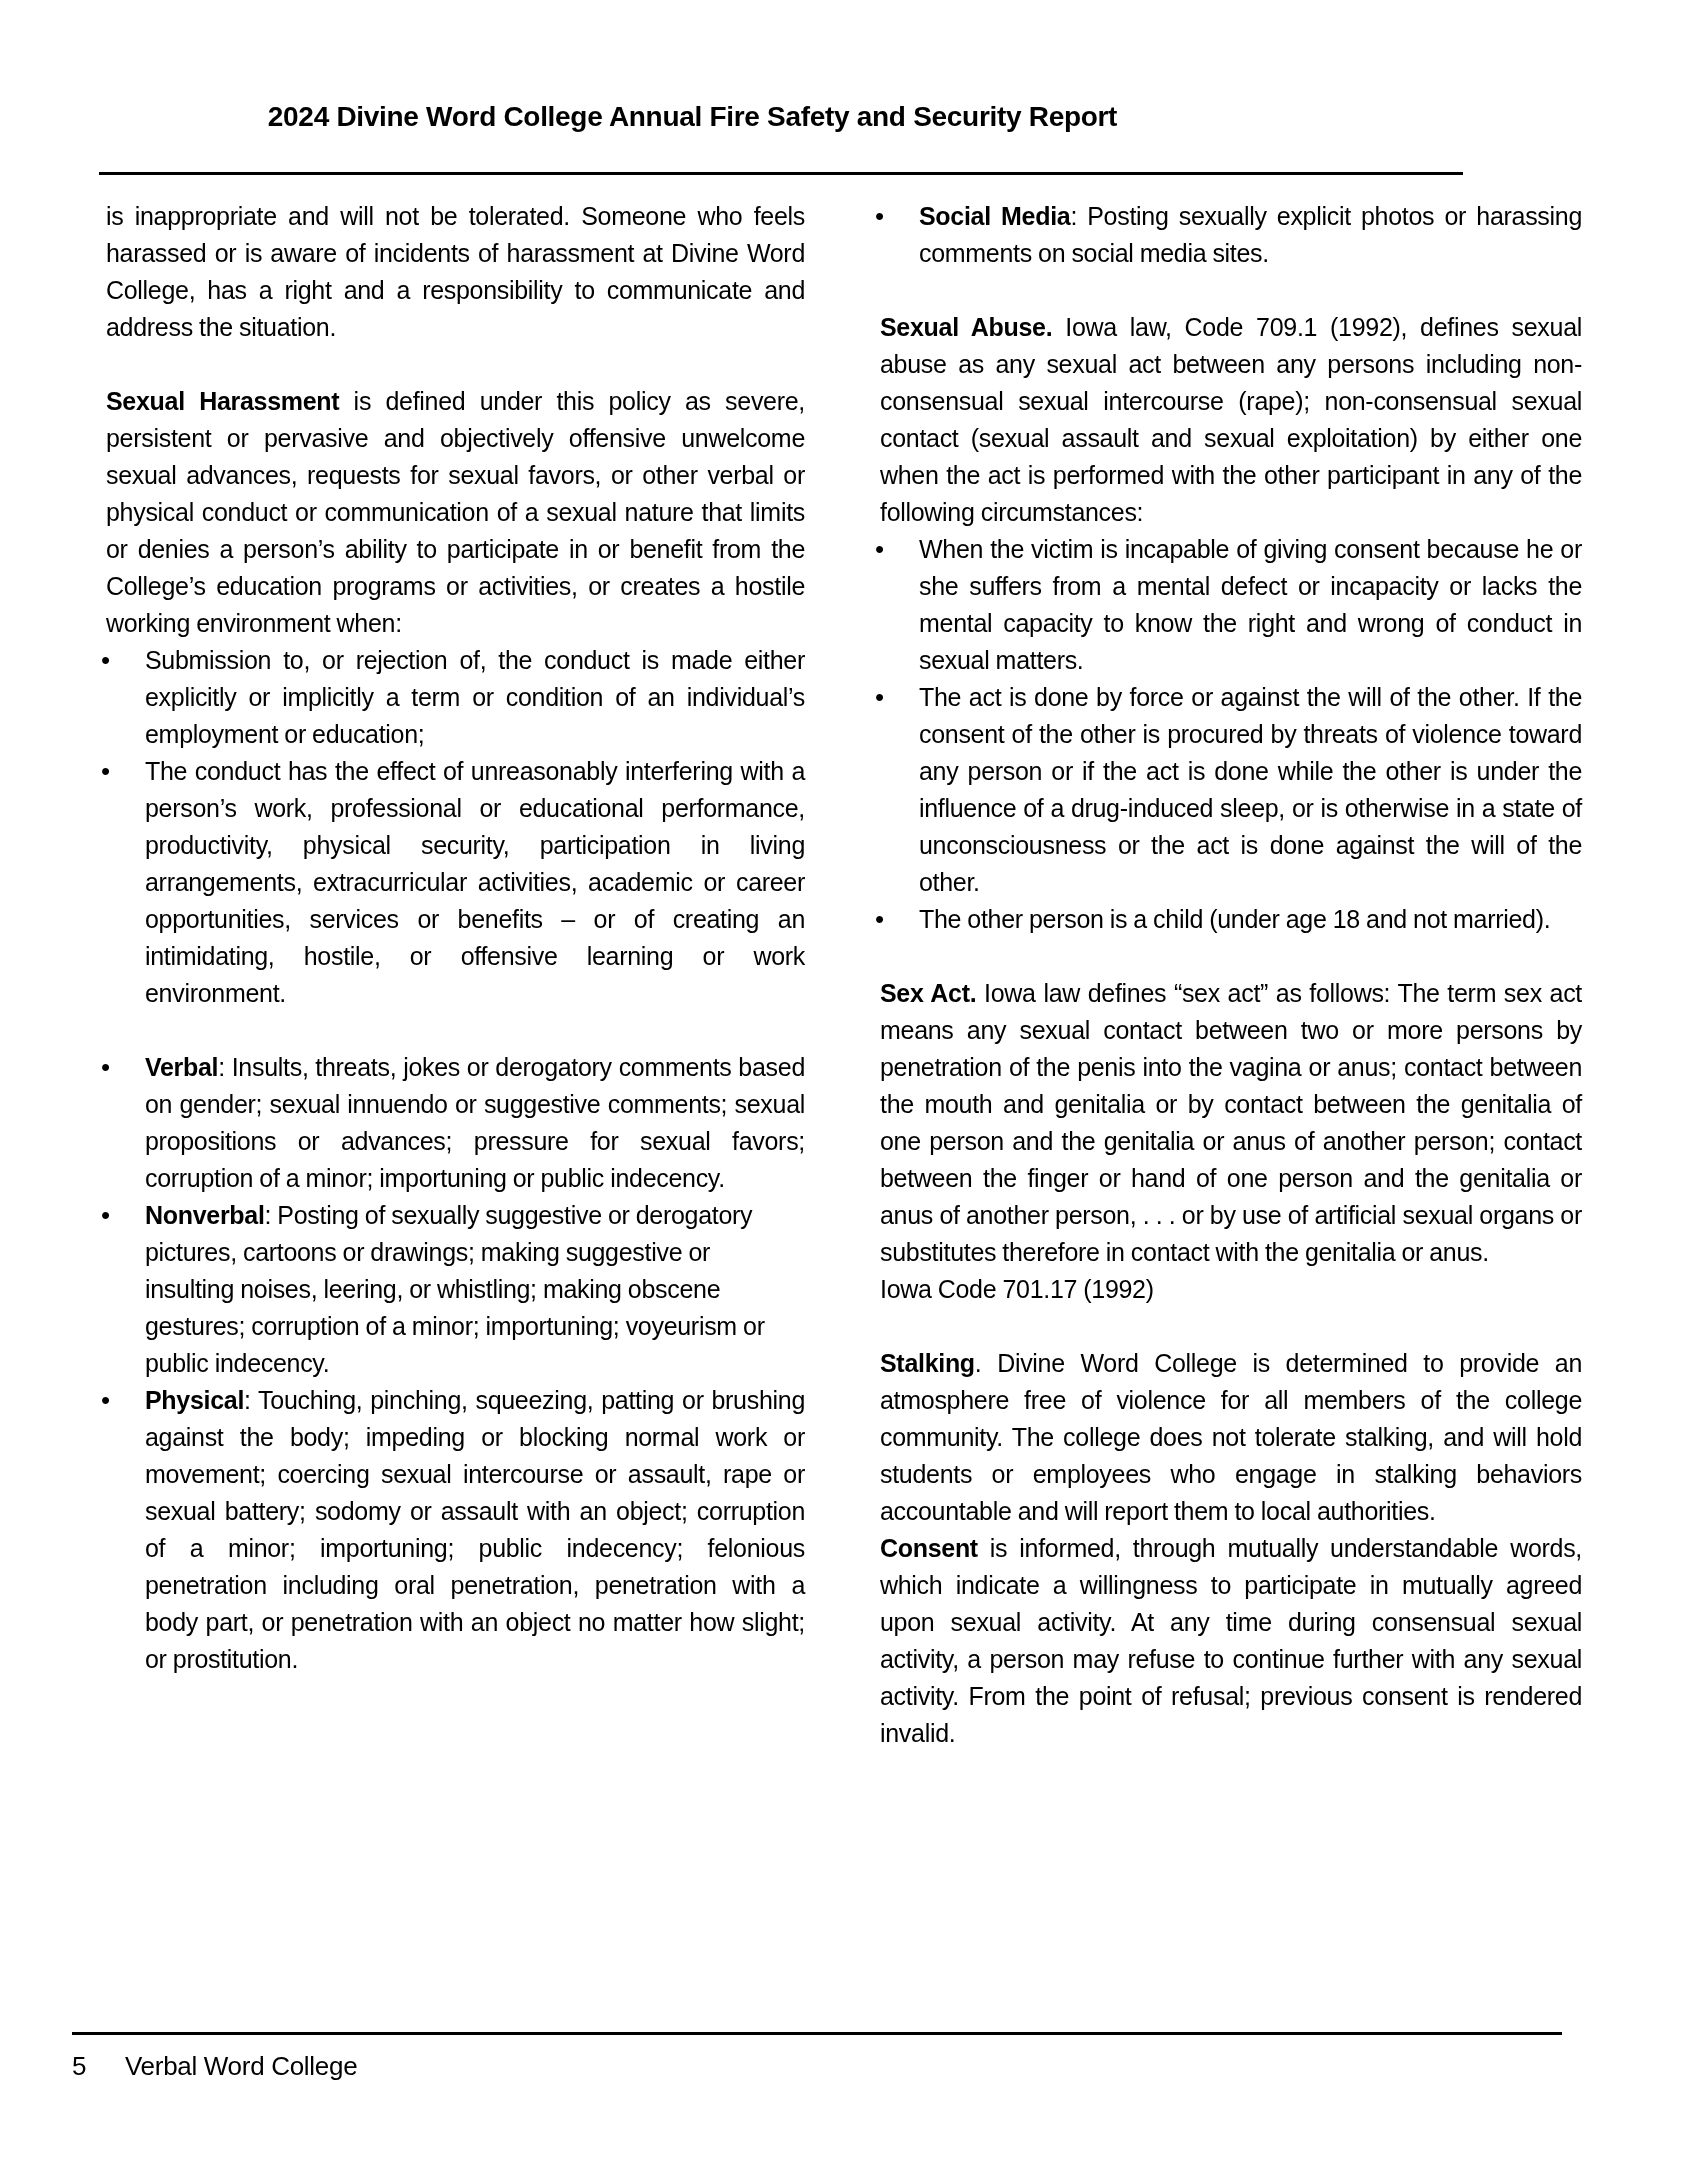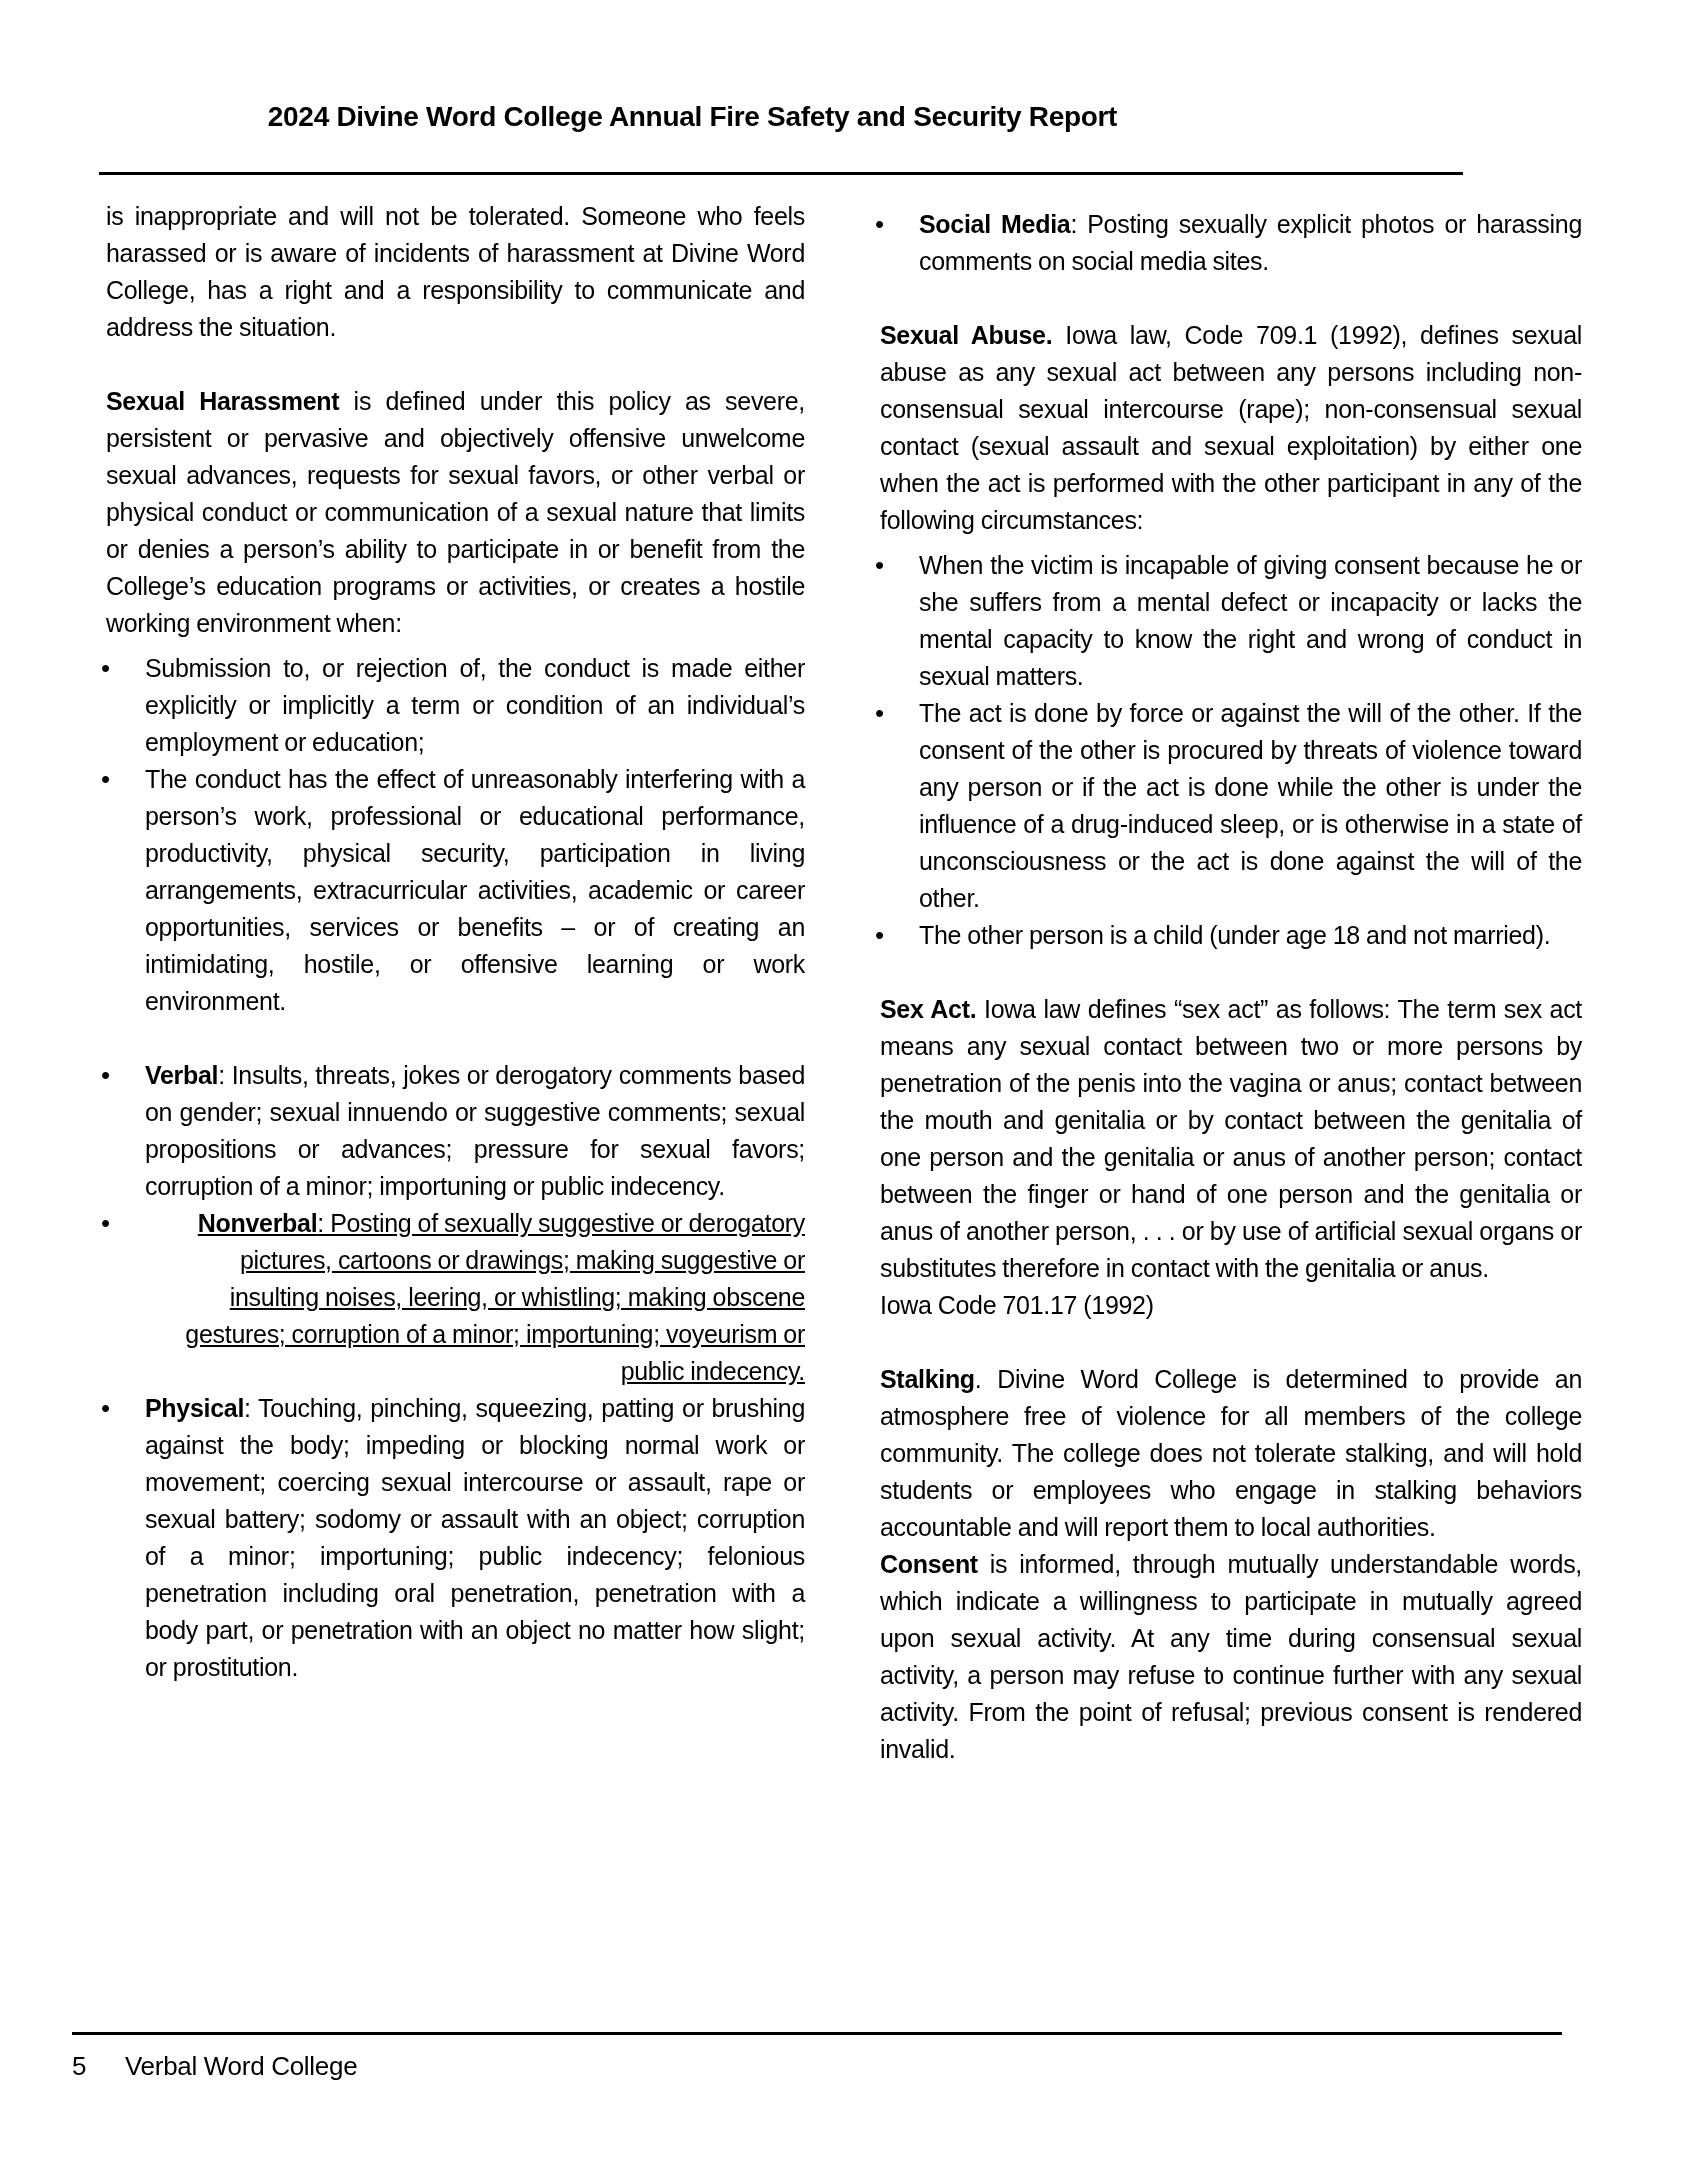--- a/index.html
+++ b/index.html
@@ -7,26 +7,26 @@
          font-family: "Liberation Sans", "DejaVu Sans", sans-serif; color: #000; }
   .header-title { position: absolute; top: 101px; left: 0; width: 1385px; text-align: center;
          font-weight: bold; font-size: 28px; letter-spacing: -0.3px; }
   .header-rule { position: absolute; top: 172px; left: 99px; width: 1364px; height: 3px; background: #000; }
   .col { position: absolute; top: 198px; font-size: 25px; line-height: 37px; text-align: justify;
          letter-spacing: -0.3px; word-spacing: -0.5px; }
   .col.left { left: 99px; width: 706px; }
   .col.right { left: 873px; width: 709px; }
   .para { margin: 0 0 37px 7px; }
   .para.tight { margin-bottom: 0; }
-  ul.blist { list-style: none; margin: 8px 0 37px 0; padding: 0; }
+  ul.blist { list-style: none; margin: 0 0 37px 0; padding: 0; }
   ul.blist li { position: relative; padding-left: 46px; }
   ul.blist li::before { content: "\2022"; position: absolute; left: 2px; top: 0; font-size: 26px; }
   ul.blist.noafter { margin-bottom: 0; }
   .b { font-weight: bold; }
-  .ragged { text-align: right; text-decoration: underline; }
+  .ragged { text-align: left; }
   .footer-rule { position: absolute; top: 2032px; left: 72px; width: 1490px; height: 3px; background: #000; }
   .footer { position: absolute; top: 2051px; left: 72px; font-size: 26px; letter-spacing: -0.3px; }
   .footer .pg { display: inline-block; width: 53px; }
 </style>
 </head>
 <body>
 
 <div class="header-title">2024 Divine Word College Annual Fire Safety and Security Report</div>
 <div class="header-rule"></div>
 

